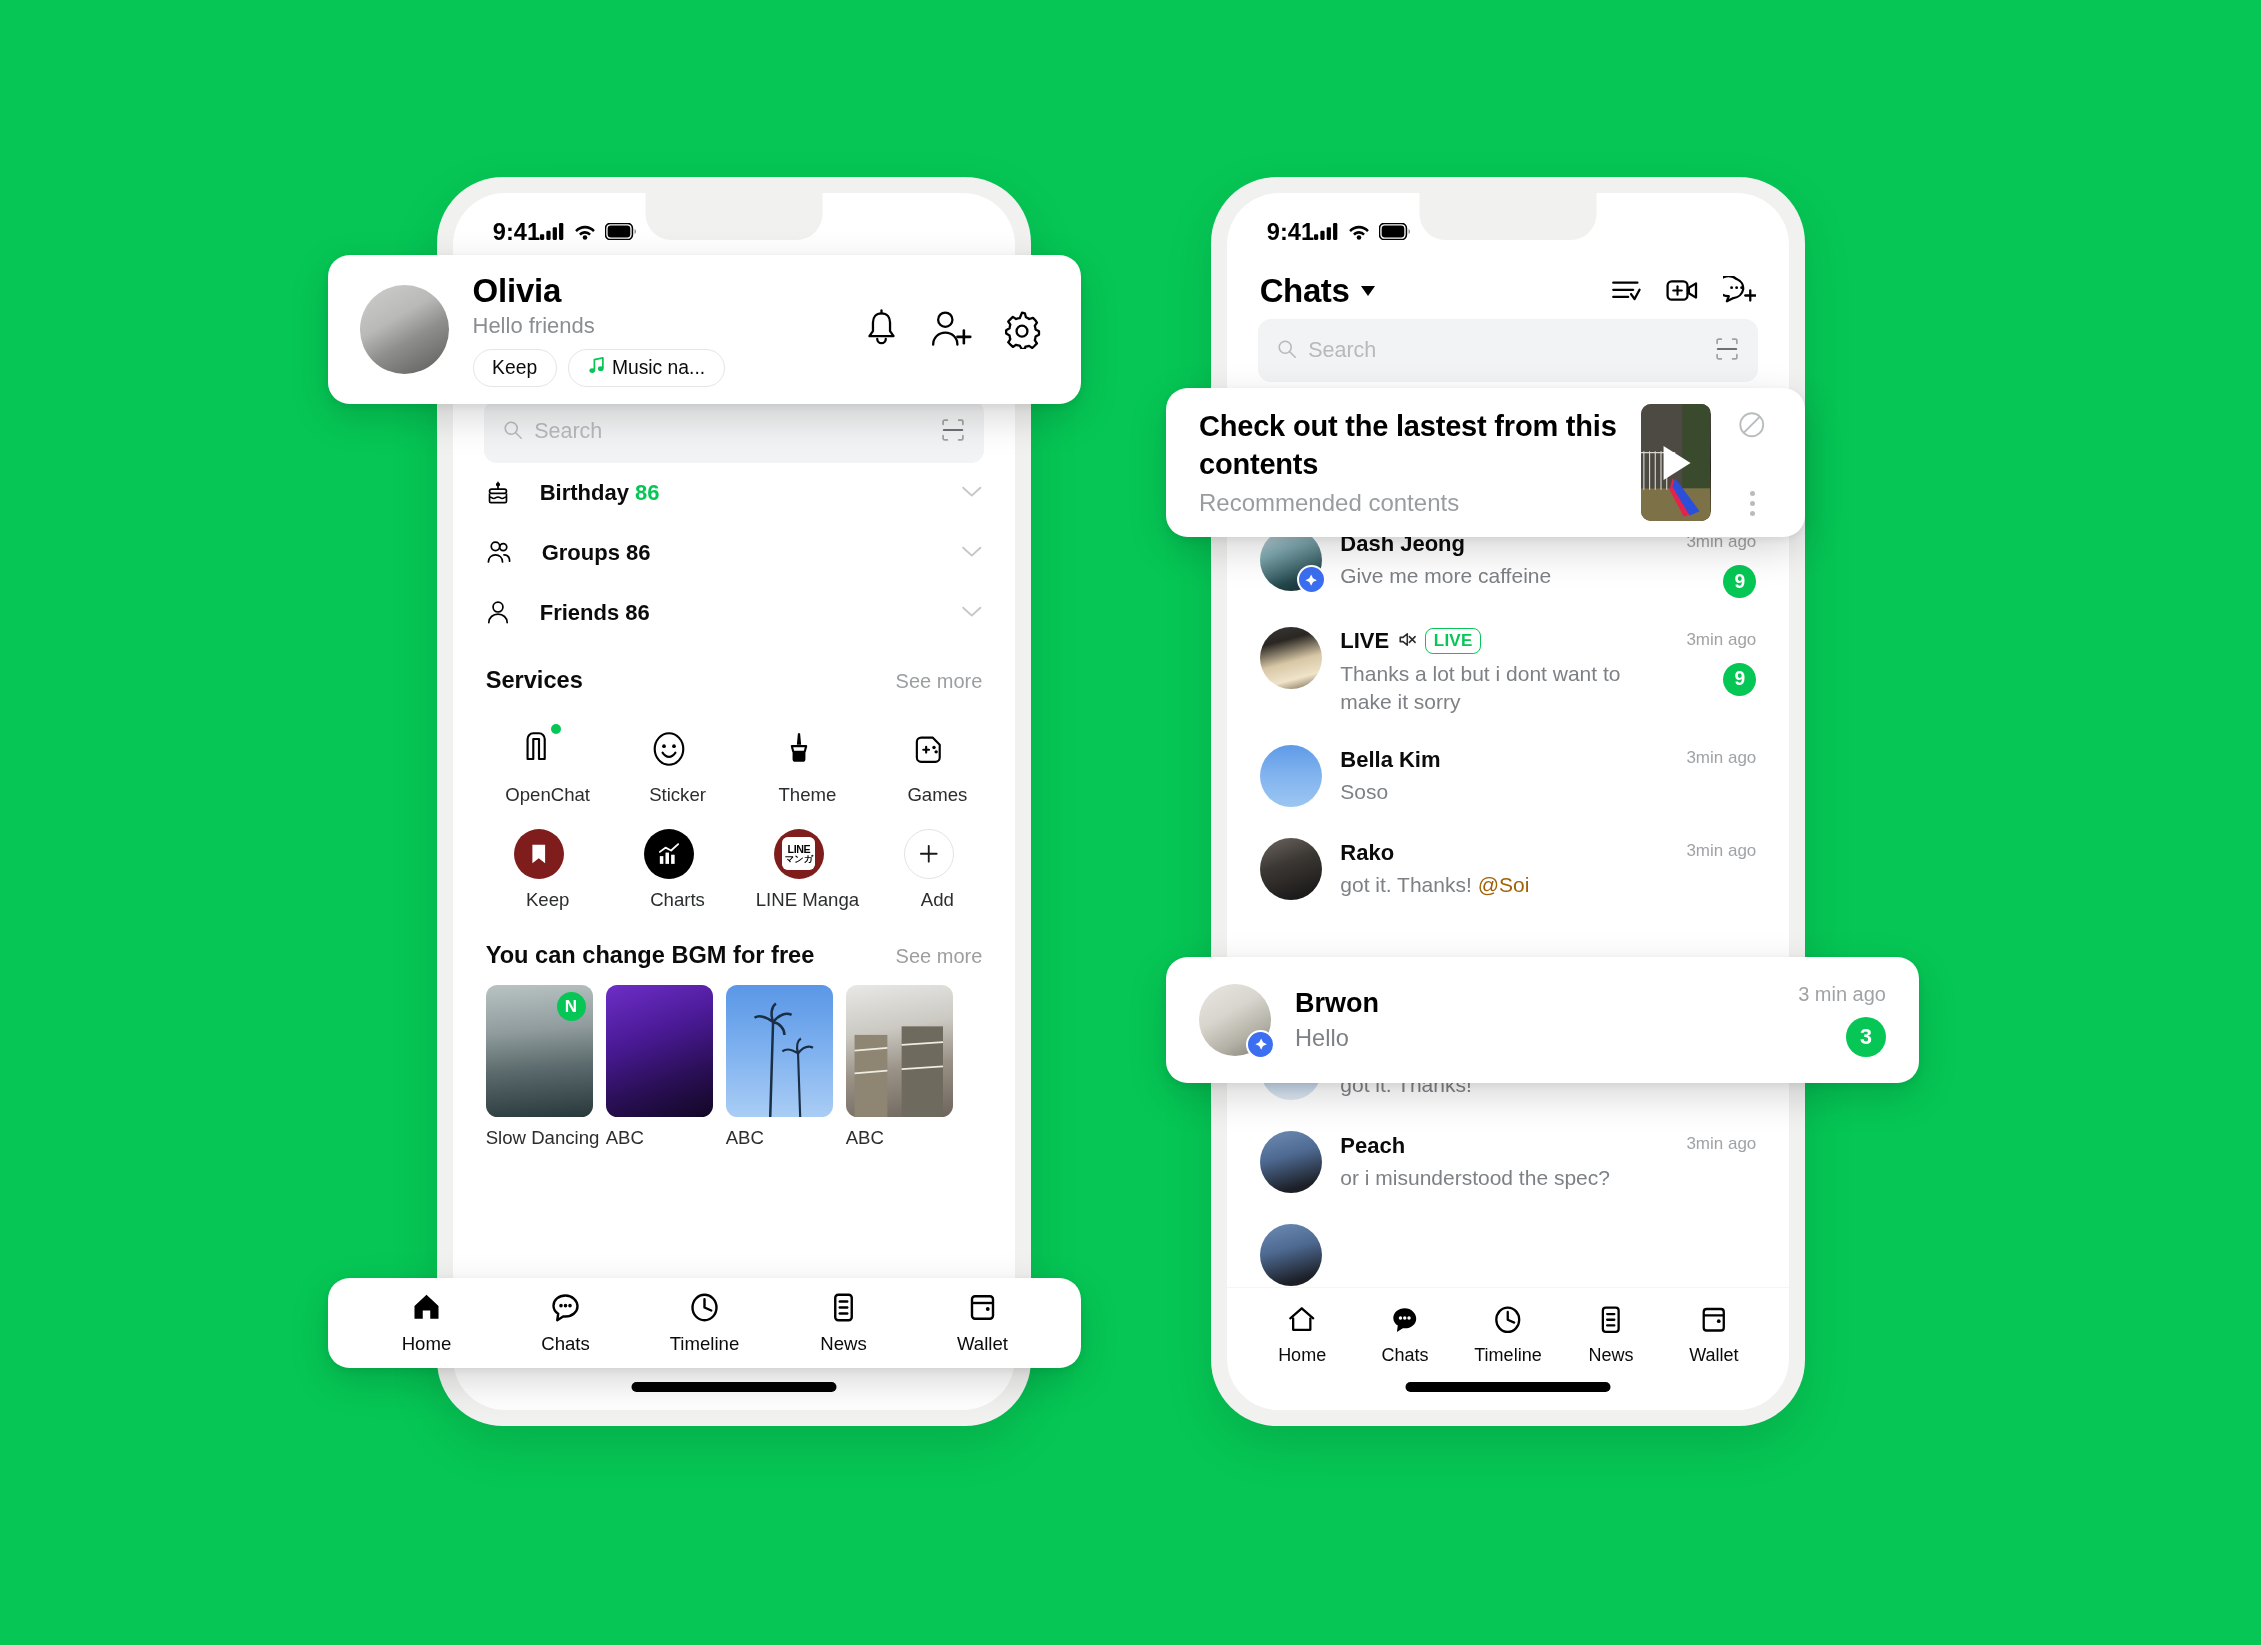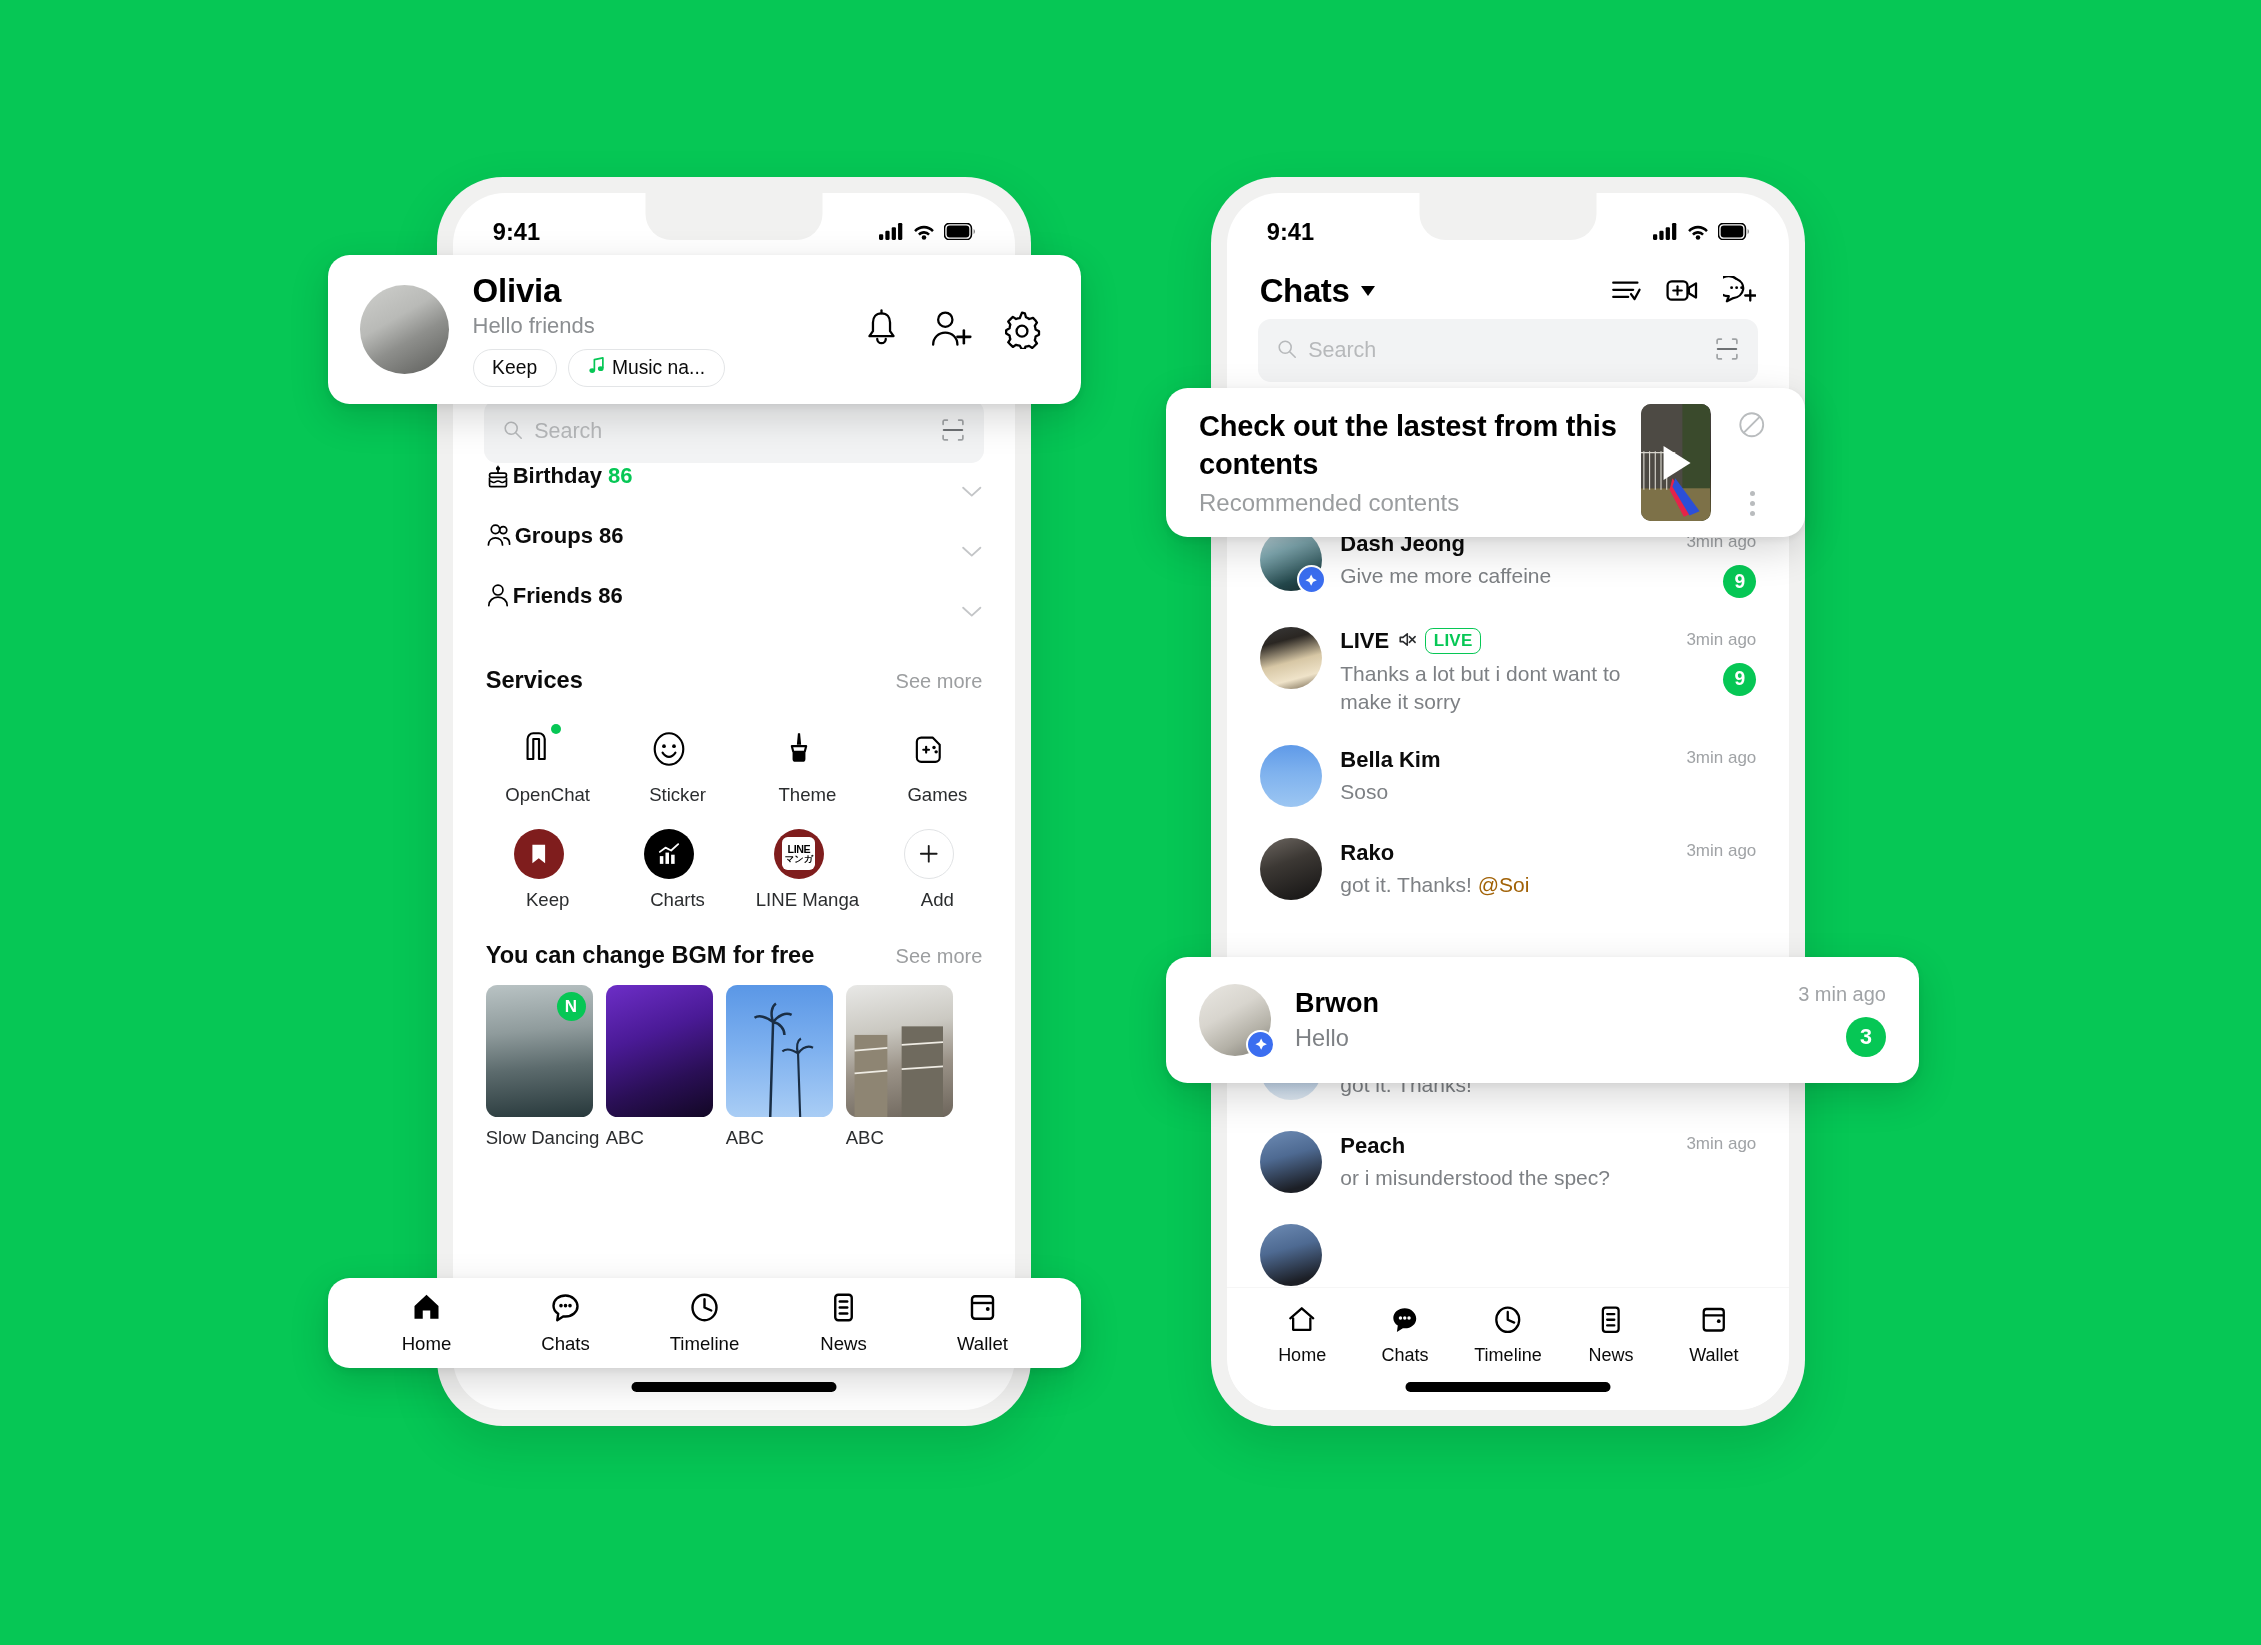--- a/index.html
+++ b/index.html
@@ -30,21 +30,21 @@
   }
   .notch {
     position:absolute; top:0; left:50%; transform:translateX(-50%);
     width:177px; height:47px;
     background:#f1f1f0;
     border-bottom-left-radius:26px; border-bottom-right-radius:26px;
     z-index:40;
   }
   .statusbar {
     position:absolute; top:0; left:0; right:0; height:64px;
-    display:flex; align-items:center; justify-content:space-between;
+    display:flex; align-items:center; 
     padding:15.7px 40px 0 40px;
     z-index:35;
   }
   .sb-time { font-size:23.6px; font-weight:700; color:#000; letter-spacing:0.1px; }
   .sb-icons { display:flex; align-items:center; gap:9.3px; }
   .home-indicator {
     position:absolute; bottom:18.6px; left:50%; transform:translateX(-50%);
     width:205px; height:9.3px; border-radius:5px; background:#000; z-index:45;
   }
 
@@ -55,21 +55,21 @@
   .fake-profile-space { height:143px; }
   .searchbar {
     margin:0 31.5px; height:63px; border-radius:13px; background:#f2f3f4;
     display:flex; align-items:center; padding:0 18.6px; gap:11.4px;
     position:relative;
   }
   .searchbar .ph { color:#b7b9bb; font-size:21.5px; }
   .scan-ico { position:absolute; right:18.6px; top:50%; transform:translateY(-50%); }
 
   .friendrow {
-    display:flex; align-items:flex-start; gap:3px;
+    display:flex; align-items:center; gap:30px;
     padding:0 33px; height:60px; position:relative;
   }
   .friendrow .lbl { font-size:22px; font-weight:700; color:#0b0b0b; }
   .friendrow .lbl .grn { color:#06C755; }
   .friendrow .chev { position:absolute; right:33px; top:50%; transform:translateY(-50%); }
 
   .sec-head {
     display:flex; align-items:baseline; justify-content:space-between;
     padding:24px 33px 0 33px;
   }

